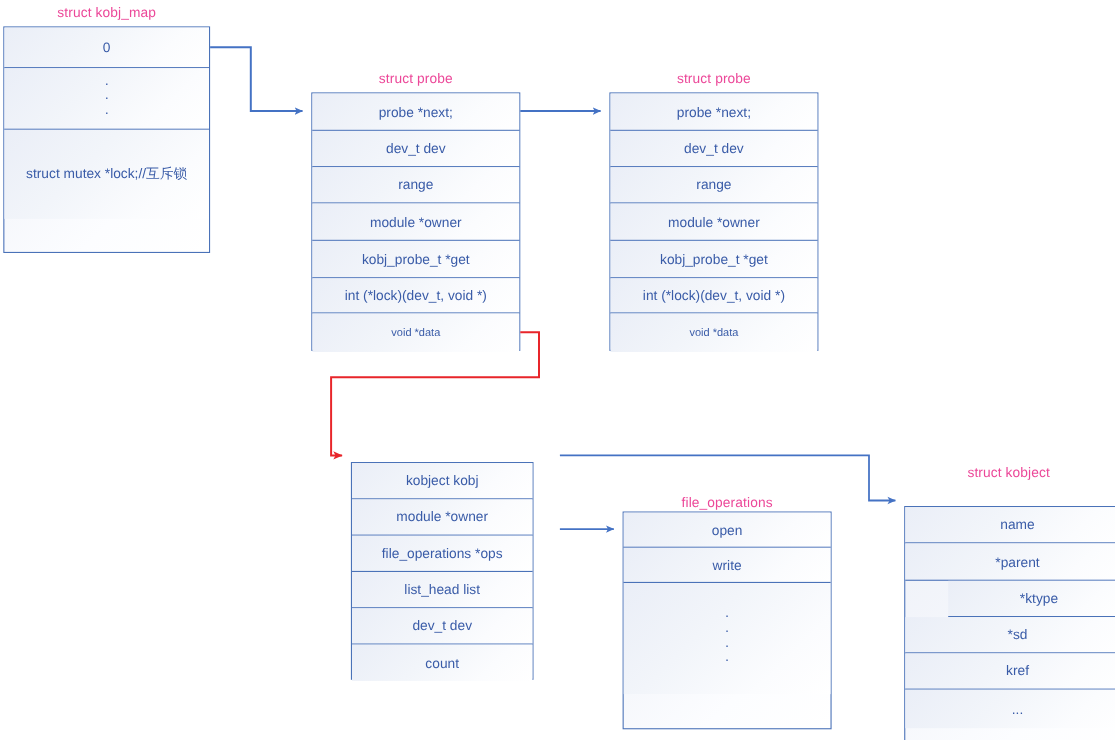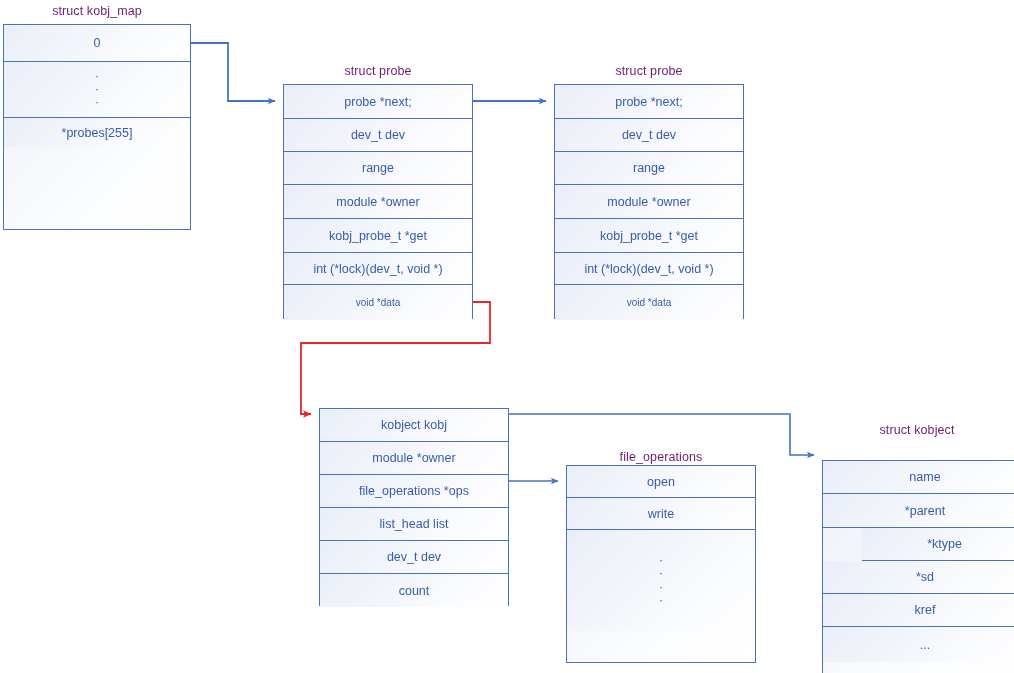--- a/index.html
+++ b/index.html
@@ -23,21 +23,21 @@
   }
   .struct {
     position: absolute;
     box-sizing: border-box;
     border: 1.6px solid #4a72b8;
     background: linear-gradient(135deg, #eef1f8 0%, #f4f6fb 35%, #fcfdff 70%, #ffffff 100%);
   }
   .caption {
     position: absolute;
     font-size: 12.5px;
-    color: #701a75;
+    color: #ec4899;
     text-align: center;
     white-space: nowrap;
     letter-spacing: 0.1px;
   }
   .row {
     box-sizing: border-box;
     border-bottom: 1.6px solid #4a72b8;
     display: flex;
     align-items: center;
     justify-content: center;
@@ -73,21 +73,21 @@
 <div id="canvas">
 
   <div class="caption" style="left:4px; top:4px; width:186px;">struct kobj_map</div>
   <div class="struct" style="left:3px; top:24px; width:188px; height:206px;">
     <div class="row" style="height:37px;">0</div>
     <div class="row dots" style="height:56px;">
       <span>·</span>
       <span>·</span>
       <span>·</span>
     </div>
-    <div class="row" style="height:29px;">*probes[255]</div>
+    <div class="row" style="height:81px;">struct mutex *lock;//互斥锁</div>
   </div>
 
   <div class="caption" style="left:283px; top:64px; width:190px;">struct probe</div>
   <div class="struct" style="left:283px; top:84px; width:190px; height:235px;">
     <div class="row" style="height:34px;">probe *next;</div>
     <div class="row" style="height:33px;">dev_t dev</div>
     <div class="row" style="height:33px;">range</div>
     <div class="row" style="height:34px;">module *owner</div>
     <div class="row" style="height:34px;">kobj_probe_t *get</div>
     <div class="row" style="height:32px;">int (*lock)(dev_t, void *)</div>
@@ -99,21 +99,21 @@
     <div class="row" style="height:34px;">probe *next;</div>
     <div class="row" style="height:33px;">dev_t dev</div>
     <div class="row" style="height:33px;">range</div>
     <div class="row" style="height:34px;">module *owner</div>
     <div class="row" style="height:34px;">kobj_probe_t *get</div>
     <div class="row" style="height:32px;">int (*lock)(dev_t, void *)</div>
     <div class="row big" style="height:35px;">void *data</div>
   </div>
 
   <div class="caption" style="left:317px; top:380px; width:190px;margin-top:48px;">字符设备管理器：cdev</div>
-  <div class="struct" style="left:319px; top:408px; width:190px; height:198px;">
+  <div class="struct" style="left:319px; top:420px; width:166px; height:198px;">
     <div class="row" style="height:33px;">kobject kobj</div>
     <div class="row" style="height:33px;">module *owner</div>
     <div class="row" style="height:33px;">file_operations *ops</div>
     <div class="row" style="height:33px;">list_head list</div>
     <div class="row" style="height:33px;">dev_t dev</div>
     <div class="row" style="height:33px;">count</div>
   </div>
 
   <div class="caption" style="left:566px; top:450px; width:190px;">file_operations</div>
   <div class="struct" style="left:566px; top:465px; width:190px; height:198px;">

